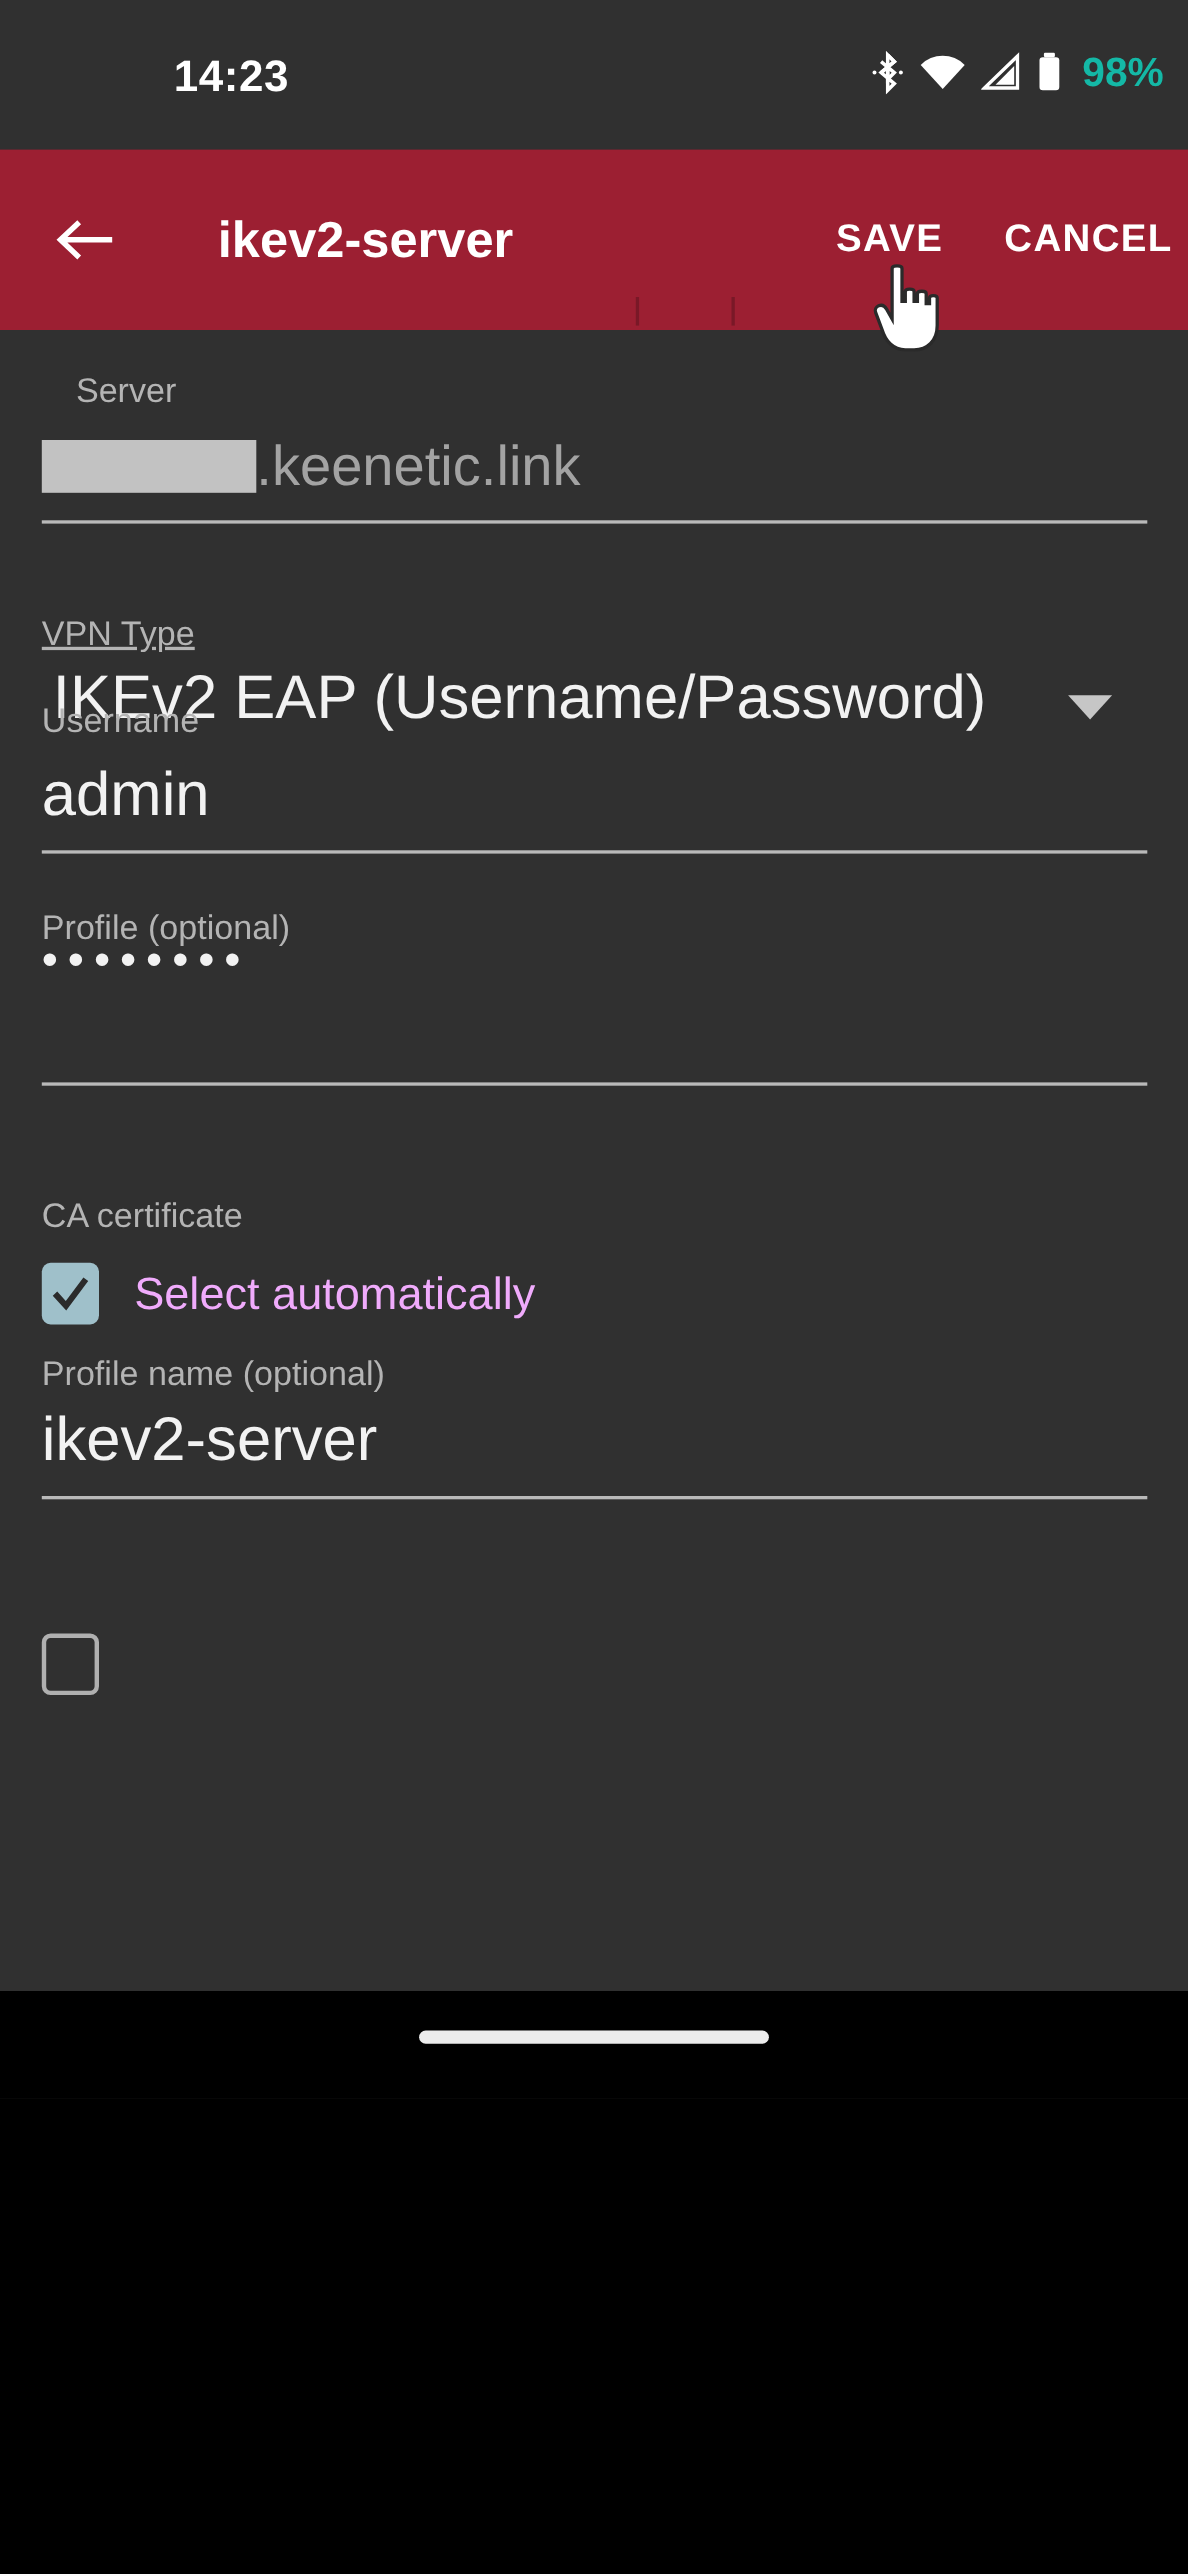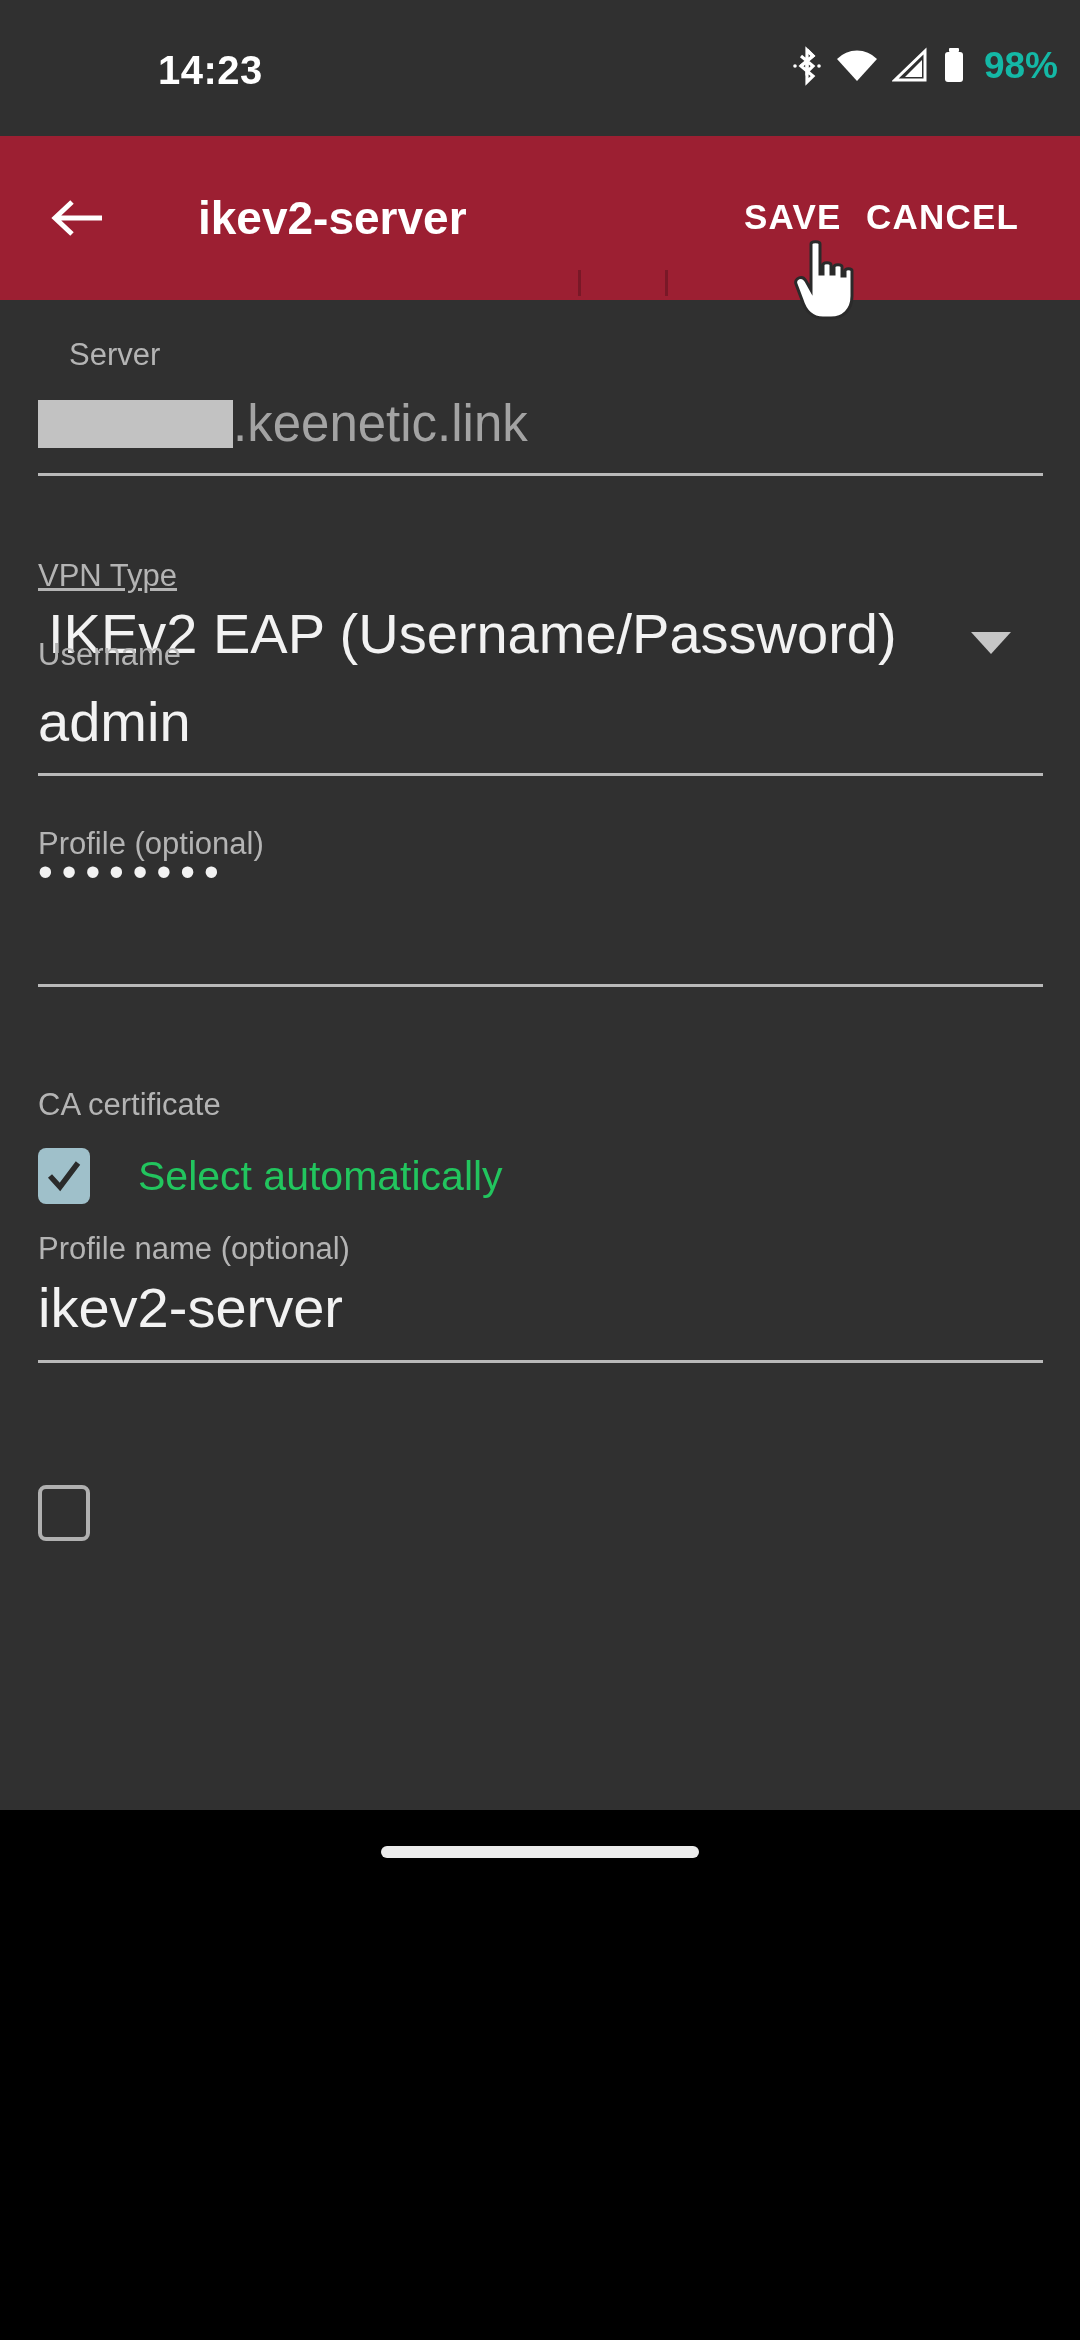--- a/index.html
+++ b/index.html
@@ -54,22 +54,22 @@
     position:absolute; left:198px; top:186px;
     font-size:46px; font-weight:700; color:#ffffff;
     line-height:64px; white-space:nowrap;
   }
   .appbar-action {
     position:absolute; top:192px;
     font-size:35px; font-weight:700; color:#ffffff;
     letter-spacing:1.2px; line-height:50px;
     cursor:pointer; white-space:nowrap;
   }
-  .act-save { left:744px; }
-  .act-cancel { left:866px; }
+  .act-save { left:760px; }
+  .act-cancel { left:913px; }
 
   
   .tick {
     position:absolute; top:270px; width:3px; height:26px;
     background:rgba(0,0,0,0.22);
   }
 
   
   .cursor-hand {
     position:absolute; left:793px; top:240px;
@@ -128,22 +128,22 @@
   
   .cb-row { position:absolute; left:38px; display:flex; align-items:center; cursor:pointer; }
   .cb-box {
     width:52px; height:56px; border-radius:8px;
     flex:0 0 auto; position:relative;
   }
   .cb-box.checked { background:#9fc0ca; }
   .cb-box.unchecked { background:transparent; border:4px solid #b0b0b0; }
   .cb-box.checked svg { position:absolute; left:7px; top:8px; }
   .cb-label {
-    font-size:41px; color:#22c55e; line-height:52px;
-    margin-left:48px; white-space:nowrap;
+    font-size:41px; color:#f0abfc; line-height:52px;
+    margin-left:32px; white-space:nowrap;
   }
 
   
   .navbar {
     position:absolute; left:0; bottom:0;
     width:1080px; height:98px;
     background:#000000;
   }
   .nav-pill {
     position:absolute; left:50%; transform:translateX(-50%);

